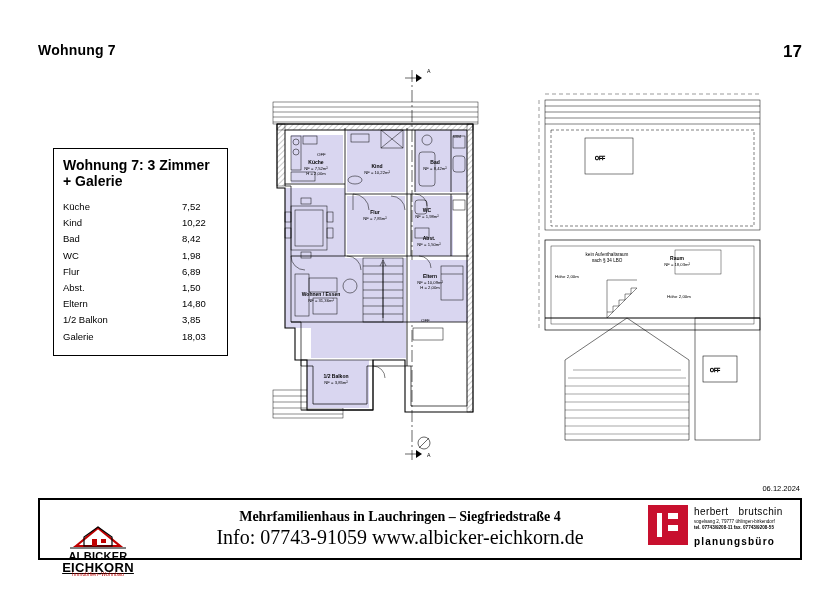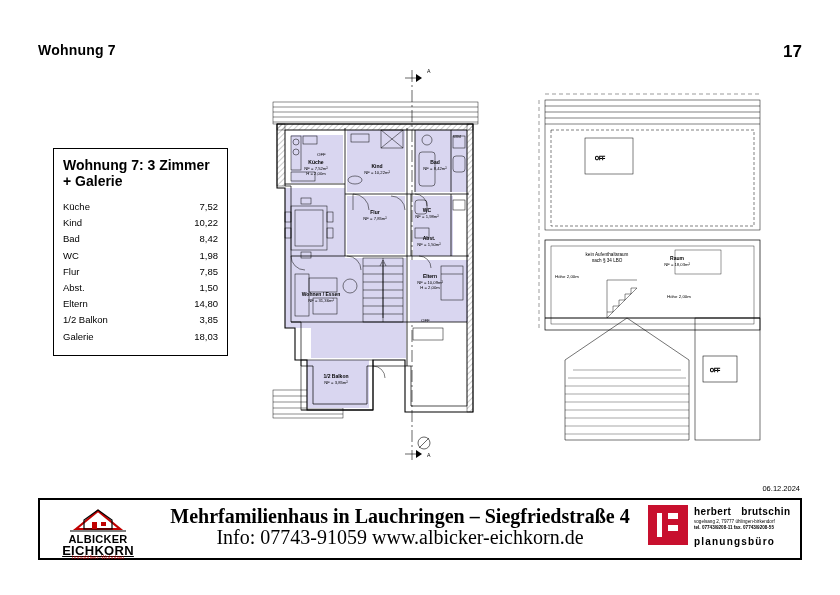--- a/index.html
+++ b/index.html
@@ -49,21 +49,21 @@
     font-weight: bold;
     margin-bottom: 10px;
   }
   #legend .row {
     display: flex;
     justify-content: space-between;
     font-size: 9.5px;
     line-height: 16.2px;
   }
   #legend .row .val {
-    text-align: right;
+    text-align: left;
     min-width: 36px;
   }
   #legend .total {
     margin-top: 12px;
     font-size: 9.5px;
     font-weight: bold;
     line-height: 13px;
   }
 
   
@@ -119,36 +119,36 @@
     font-size: 7.5px;
   }
   #footer-center {
     position: absolute;
     left: 150px;
     top: 506px;
     width: 500px;
     text-align: center;
   }
   #footer-center .line1 {
-    font-size: 20px;
+    font-size: 14px;
     font-weight: bold;
     font-family: "Liberation Serif", serif;
     line-height: 21px;
   }
   #footer-center .line2 {
     font-size: 20px;
     font-family: "Liberation Serif", serif;
     line-height: 20px;
   }
 
   
   #logo-left {
     position: absolute;
     left: 46px;
-    top: 507px;
+    top: 524px;
     width: 104px;
     height: 52px;
   }
   #logo-left .name1 {
     position: absolute;
     left: 0; top: 26px; width: 104px;
     text-align: center;
     font-size: 11px;
     font-weight: bold;
     letter-spacing: 0.3px;
@@ -186,21 +186,21 @@
     background: #c8102e;
   }
   #logo-right .rbox .bar {
     position: absolute;
     background: #fff;
   }
   #logo-right .rname {
     position: absolute;
     left: 46px; top: 3px;
     font-size: 10px;
-    font-weight: bold;
+    font-weight: normal;
     letter-spacing: 0.4px;
   }
   #logo-right .rname .sp { display:inline-block; width: 10px; }
   #logo-right .rline {
     position: absolute;
     left: 46px; top: 15px;
     font-size: 4.6px;
     line-height: 5.6px;
     white-space: nowrap;
   }
@@ -233,21 +233,21 @@
   <div class="row">
     <span>Bad</span>
     <span class="val">8,42</span>
   </div>
   <div class="row">
     <span>WC</span>
     <span class="val">1,98</span>
   </div>
   <div class="row">
     <span>Flur</span>
-    <span class="val">7,85</span>
+    <span class="val">6,89</span>
   </div>
   <div class="row">
     <span>Abst.</span>
     <span class="val">1,50</span>
   </div>
   <div class="row">
     <span>Eltern</span>
     <span class="val">14,80</span>
   </div>
   <div class="row">

